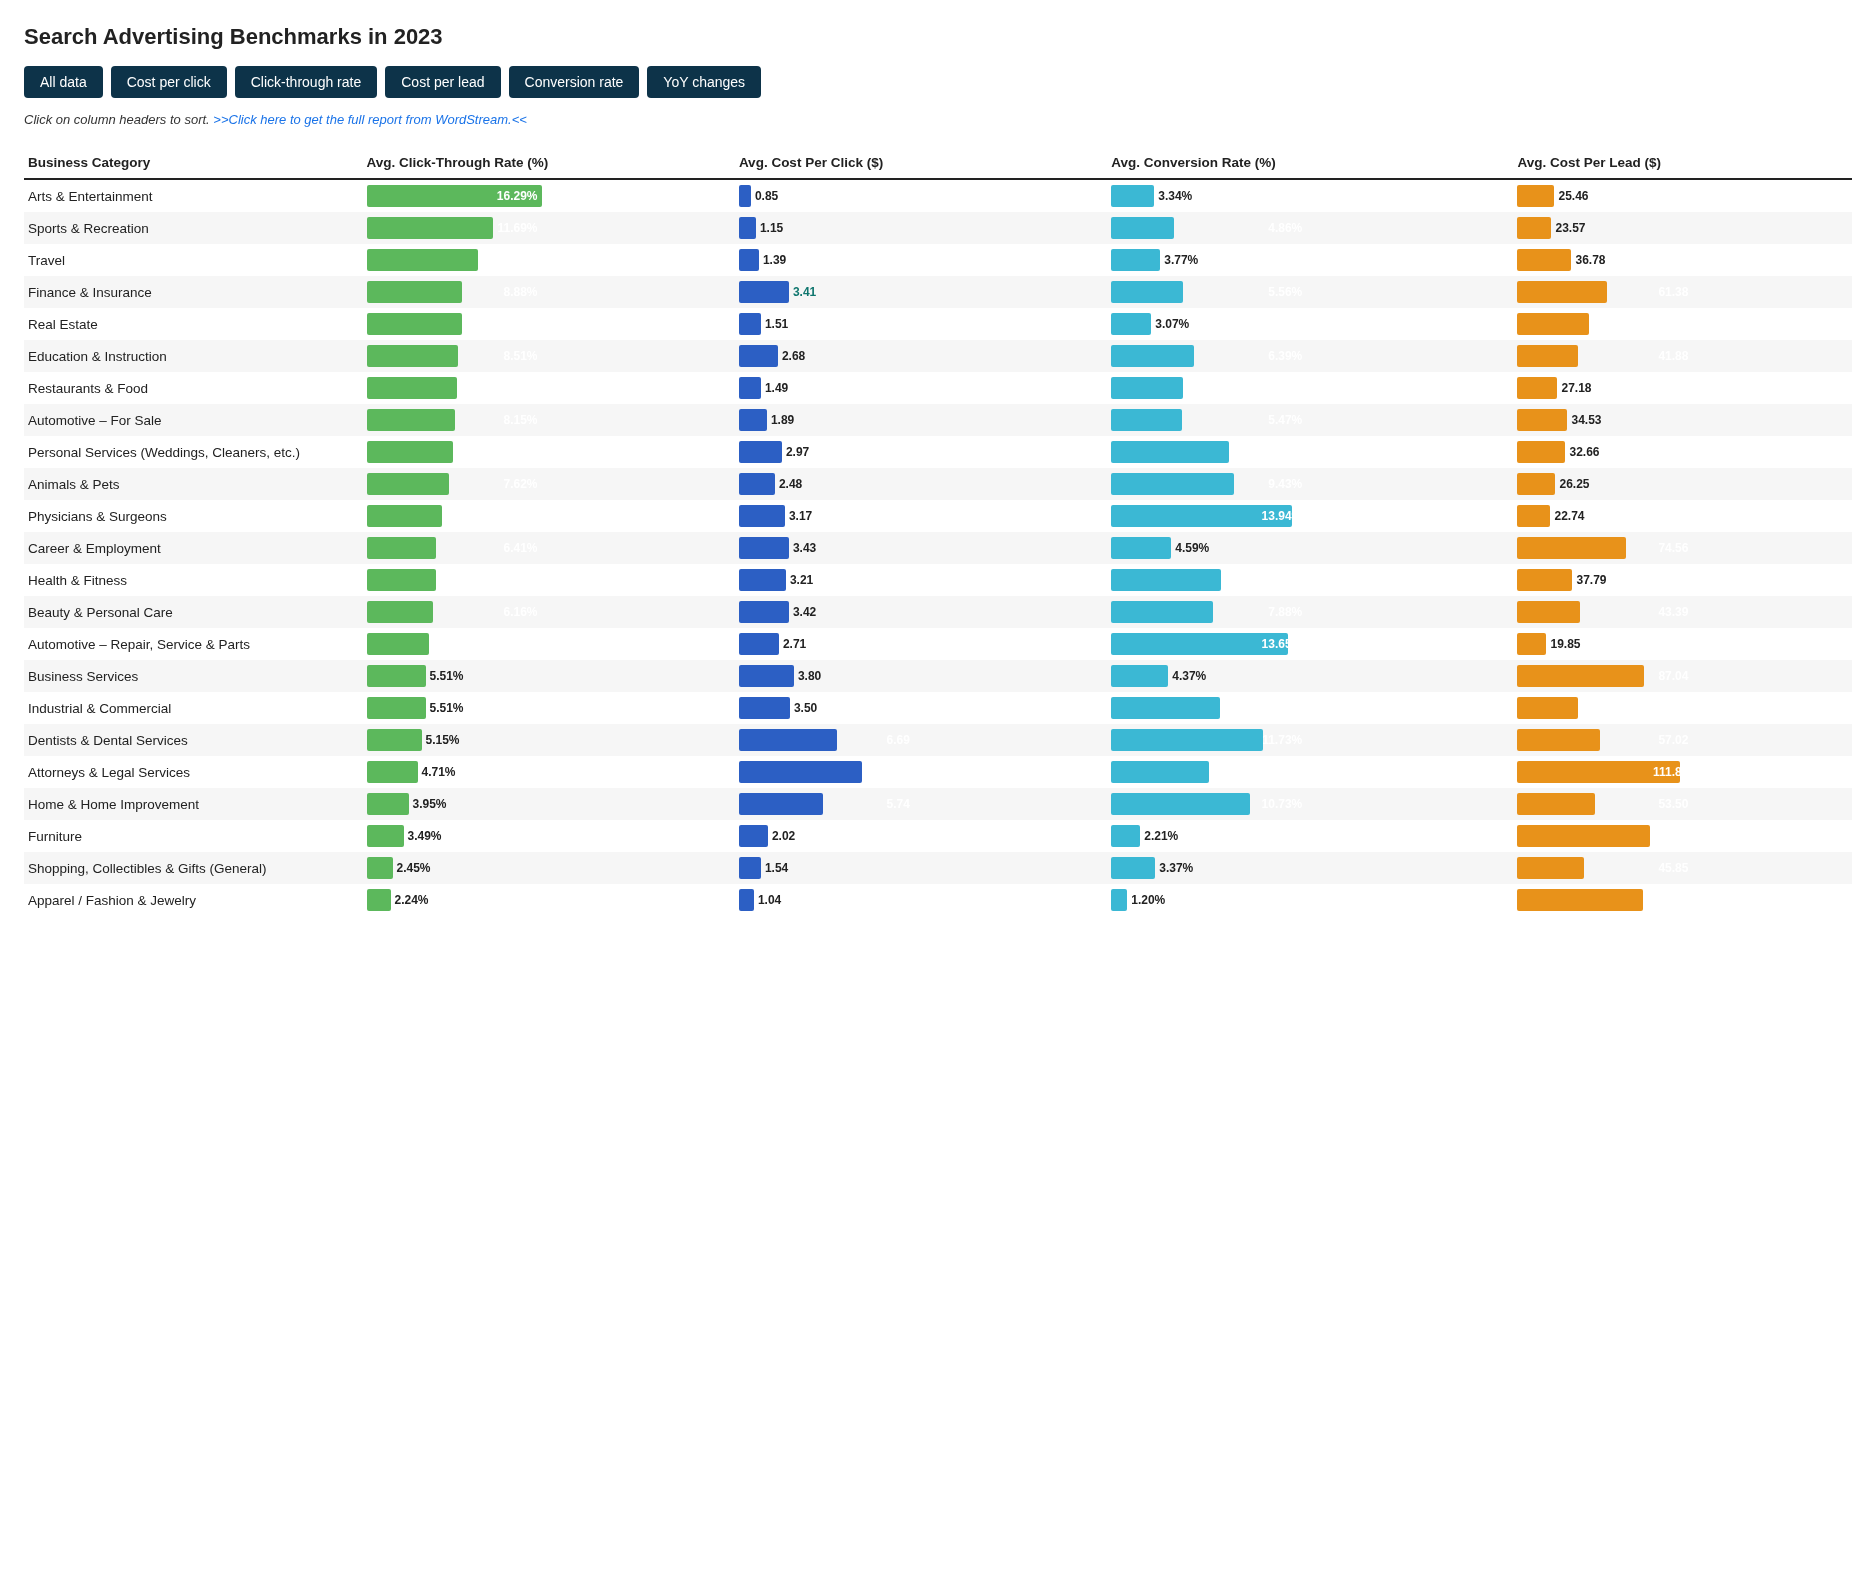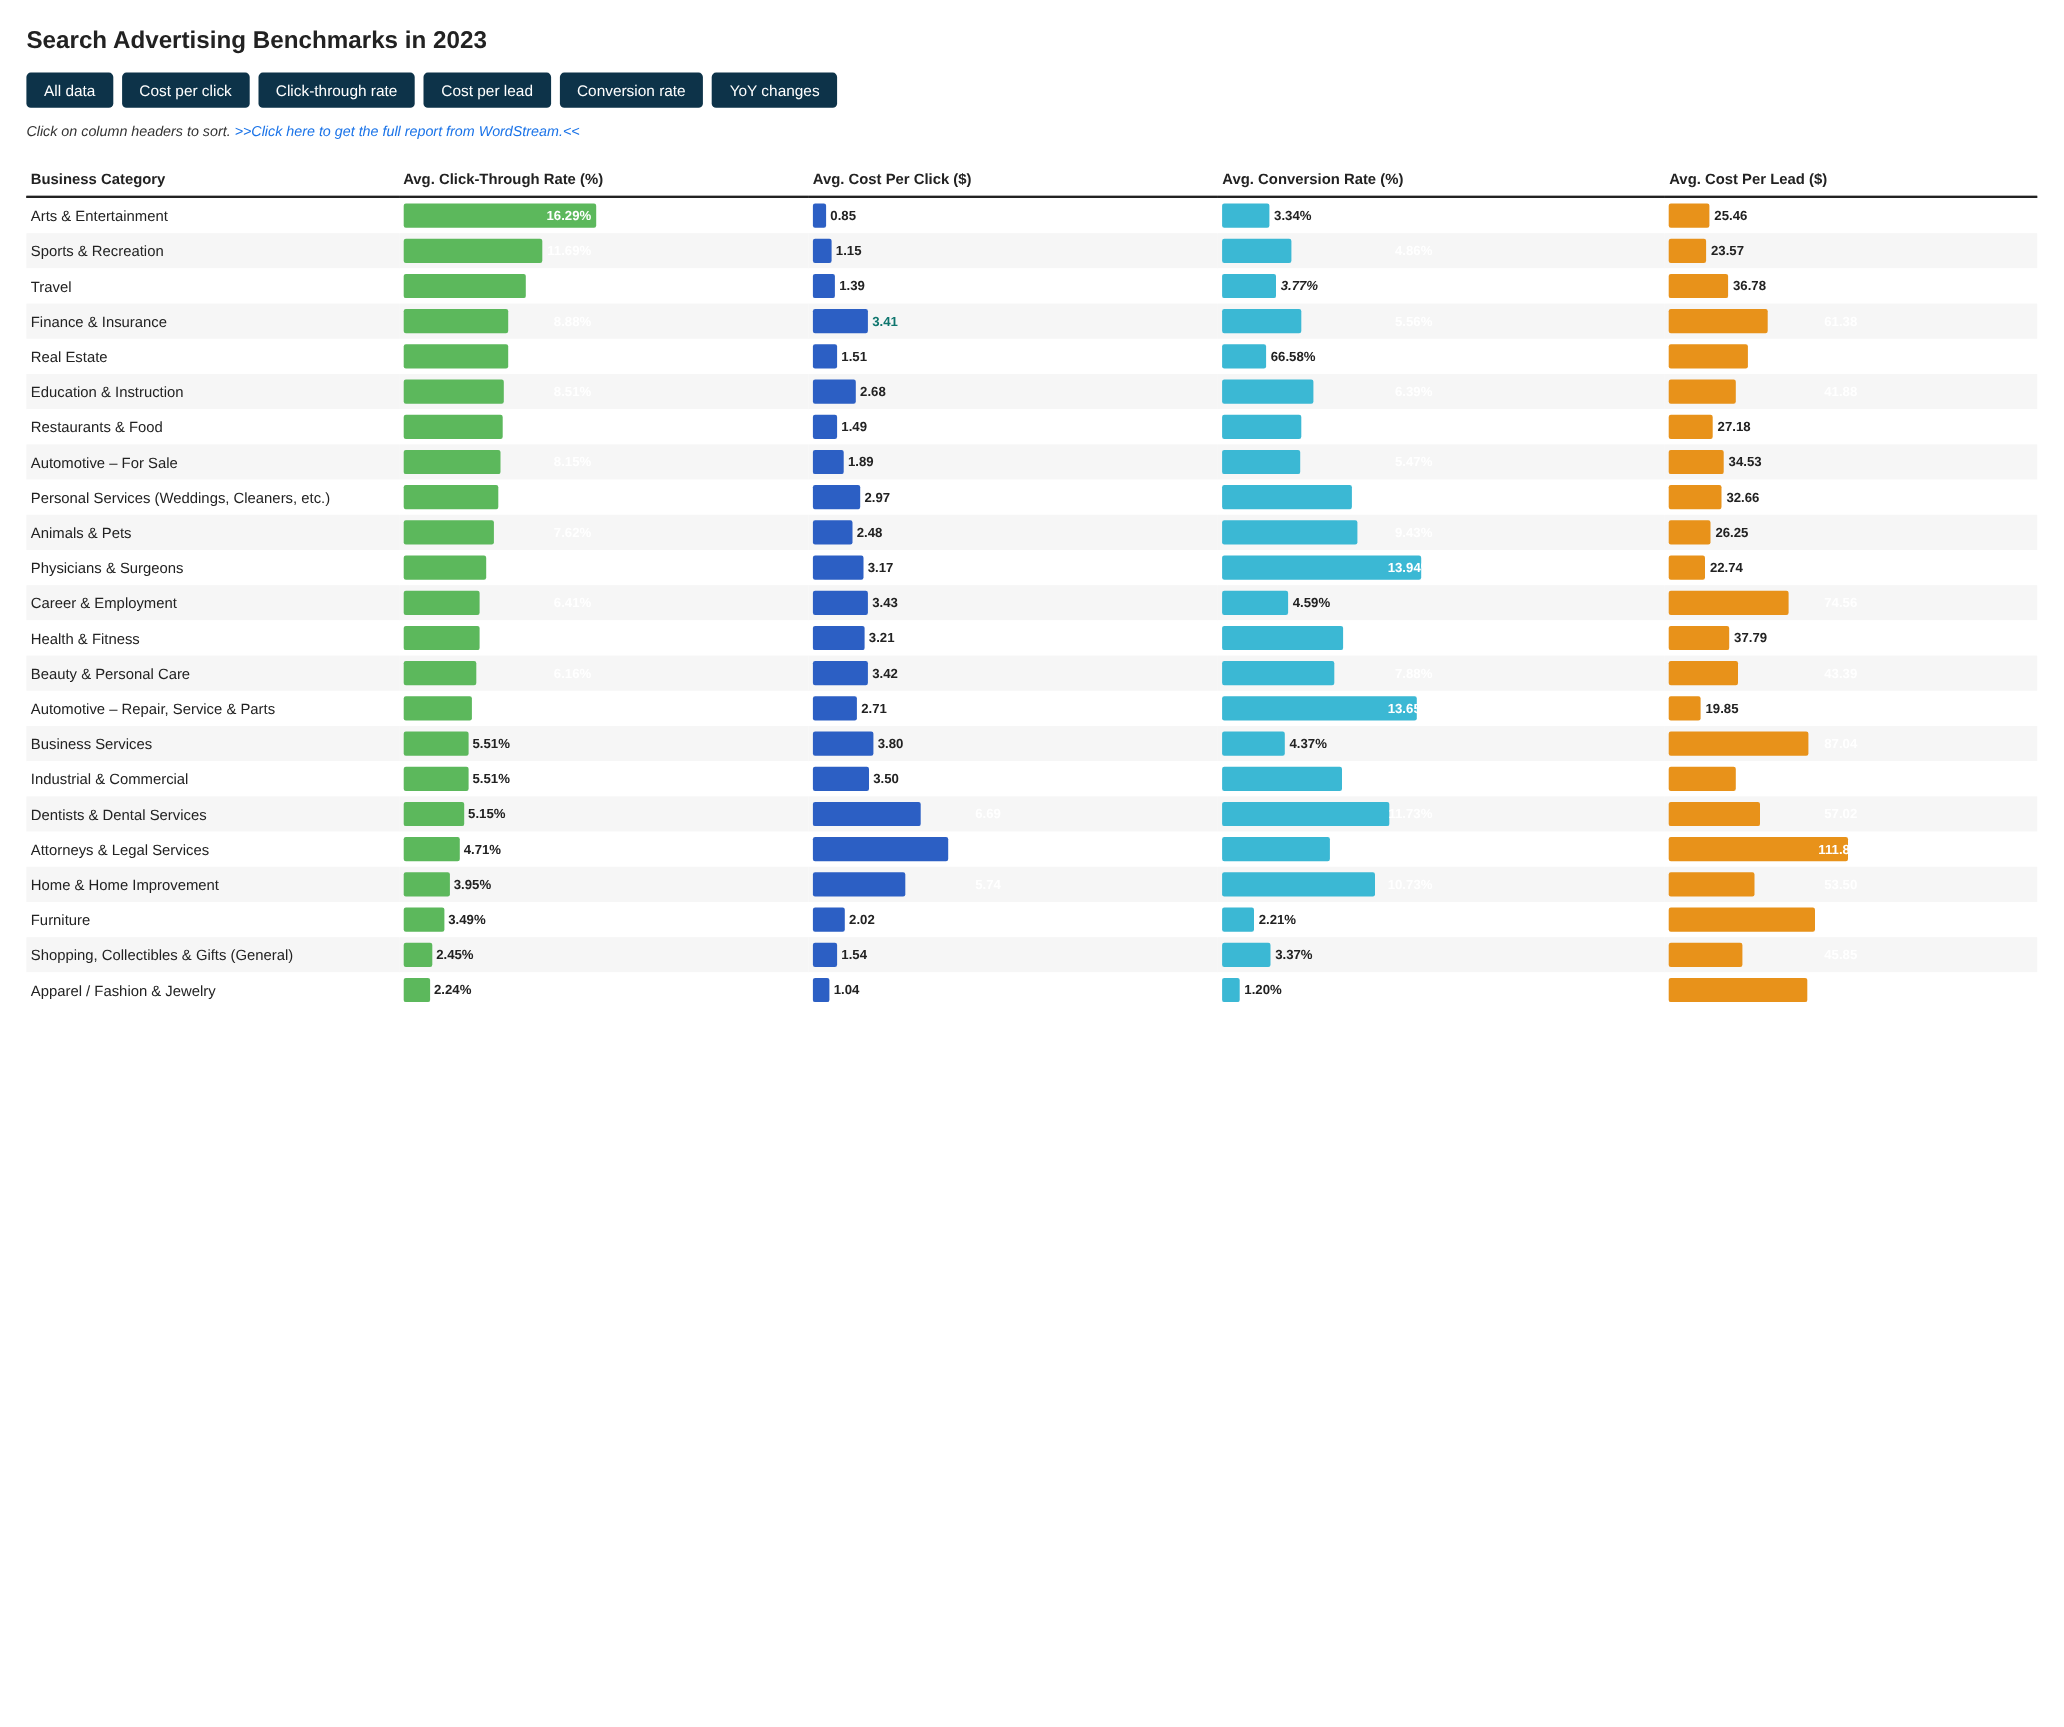--- a/index.html
+++ b/index.html
@@ -191,21 +191,21 @@
         </td>
         <td class="col-cpc">
           <div class="bar-container" style="width: 175px;">
             <div class="bar-bg cpc-bar" style="width: 20px; height: 22px;"></div>
             <span class="bar-label" style="color: rgb(34, 34, 34); right: auto; left: 24px;">1.39</span>
           </div>
         </td>
         <td class="col-cvr">
           <div class="bar-container" style="width: 195px;">
             <div class="bar-bg cvr-bar" style="width: 49px; height: 22px;"></div>
-            <span class="bar-label" style="color: rgb(34, 34, 34); right: auto; left: 53px; font-style: italic;">3.77%</span>
+            <span class="bar-label" style="color: rgb(34, 34, 34); right: auto; left: 53px;">3.77%</span>
           </div>
         </td>
         <td class="col-cpl">
           <div class="bar-container" style="width: 175px;">
             <div class="bar-bg cpl-bar" style="width: 54px; height: 22px;"></div>
             <span class="bar-label" style="color: rgb(34, 34, 34); right: auto; left: 58px;">36.78</span>
           </div>
         </td>
       </tr>
       <tr>
@@ -245,21 +245,21 @@
         </td>
         <td class="col-cpc">
           <div class="bar-container" style="width: 175px;">
             <div class="bar-bg cpc-bar" style="width: 22px; height: 22px;"></div>
             <span class="bar-label" style="color: rgb(34, 34, 34); right: auto; left: 26px;">1.51</span>
           </div>
         </td>
         <td class="col-cvr">
           <div class="bar-container" style="width: 195px;">
             <div class="bar-bg cvr-bar" style="width: 40px; height: 22px;"></div>
-            <span class="bar-label" style="color: rgb(34, 34, 34); right: auto; left: 44px;">66.58%</span>
+            <span class="bar-label" style="color: rgb(34, 34, 34); right: auto; left: 44px;">3.07%</span>
           </div>
         </td>
         <td class="col-cpl">
           <div class="bar-container" style="width: 175px;">
             <div class="bar-bg cpl-bar" style="width: 72px; height: 22px;"></div>
             <span class="bar-label-inside">49.25</span>
           </div>
         </td>
       </tr>
       <tr>

